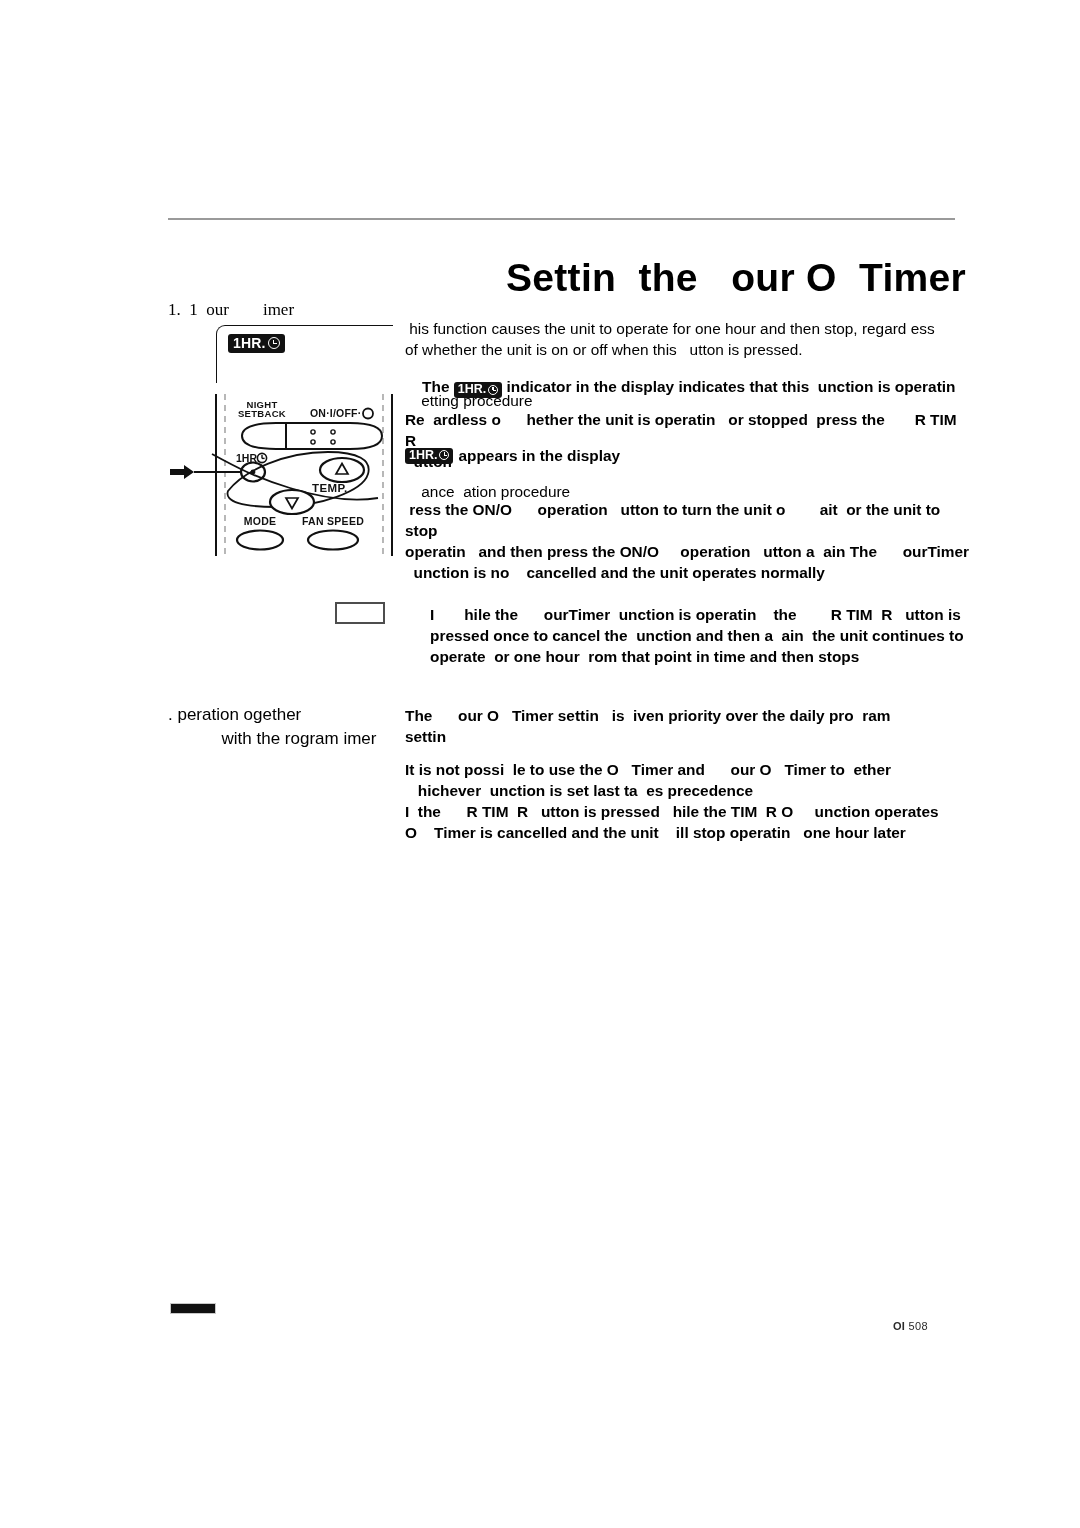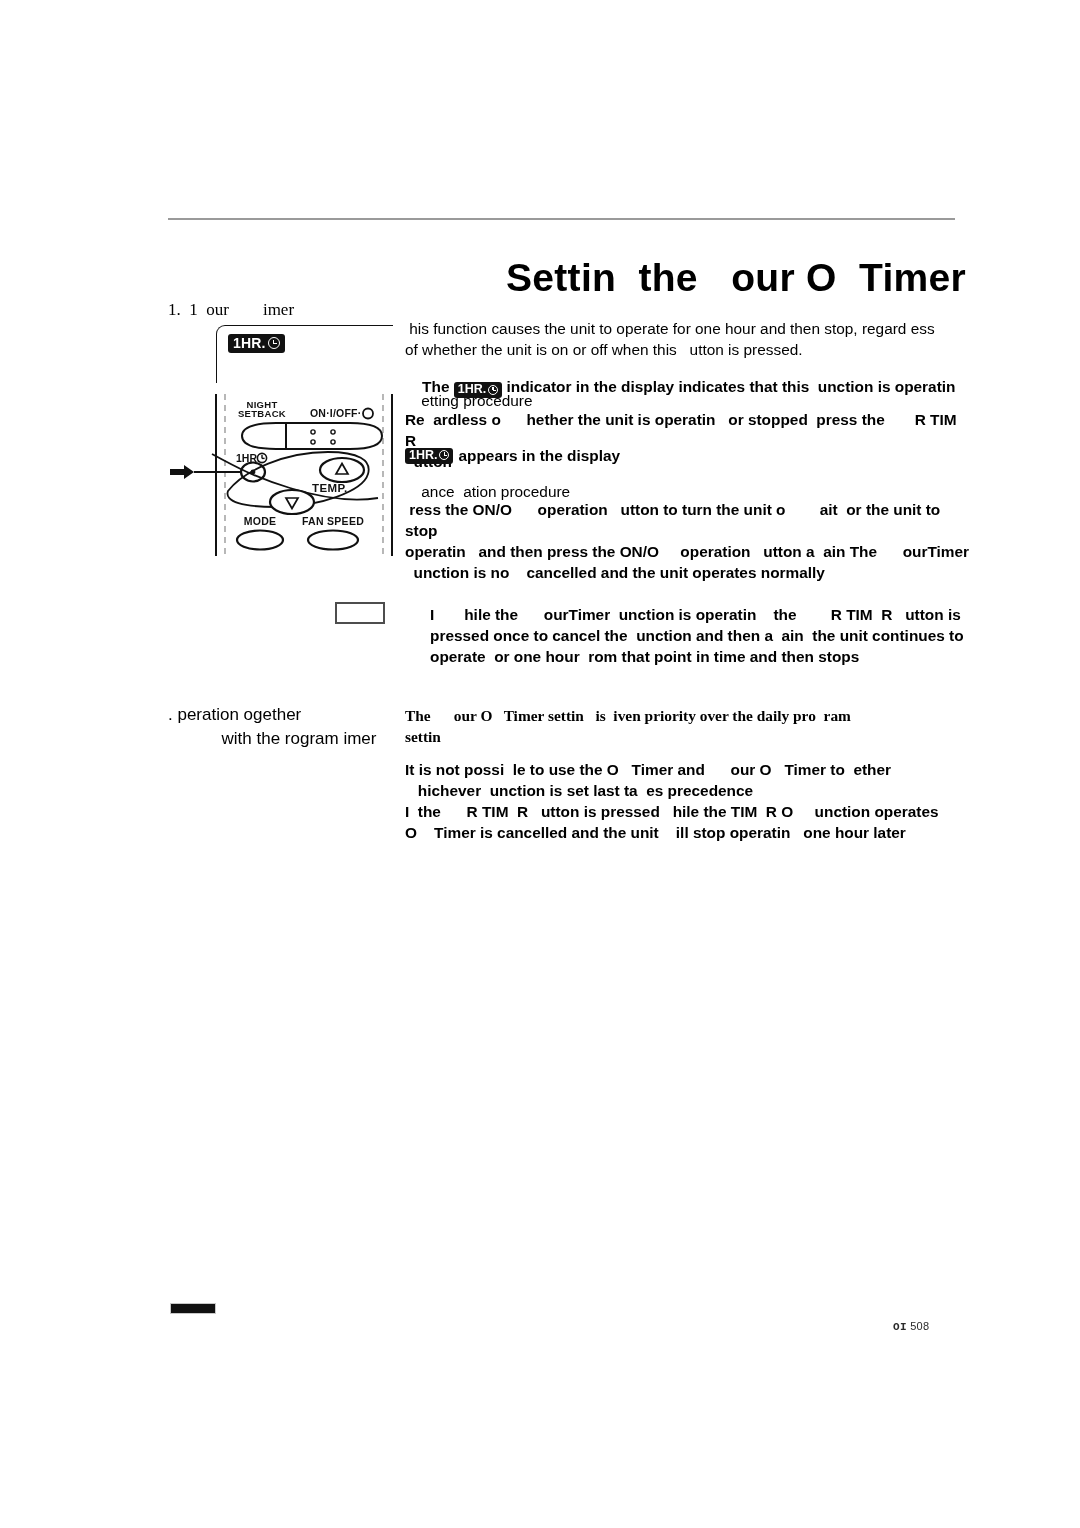--- a/index.html
+++ b/index.html
@@ -174,21 +174,21 @@
   }
 
   .intro      { top: 318px; }
   .intro-bold { top: 355px; }
   .setting-label { top: 390px; padding-left: 12px; }
   .setting-body  { top: 409px; }
   .setting-disp  { top: 445px; display: flex; align-items: center; gap: 5px; }
   .cancel-label  { top: 481px; padding-left: 12px; }
   .cancel-body   { top: 499px; }
   .note-body     { top: 604px; left: 420px; width: 550px; margin-left: 10px; }
-  .sec2-body     { top: 705px; font-family: Liberation Serif, serif; }
+  .sec2-body     { top: 705px; }
   .sec2-body2    { top: 759px; }
 
   .badge-inline {
     display: inline-flex;
     align-items: center;
     gap: 2px;
     background: #111111;
     color: #ffffff;
     border-radius: 3px;
     padding: 1px 4px 2px 4px;
@@ -233,21 +233,21 @@
   }
   .footer-code {
     position: absolute;
     left: 893px;
     top: 1320px;
     font-size: 11px;
     color: #2b2b2b;
     letter-spacing: 0.3px;
     white-space: pre;
   }
-  .footer-code b { font-weight: bold; font-family: Liberation Mono, monospace; }
+  .footer-code b { font-weight: bold; }
 </style>
 </head>
 <body>
 
 <div class="page">
 
   <div class="header-rule"></div>
 
   <h1 class="page-title">Settin  the   our O  Timer</h1>
 

